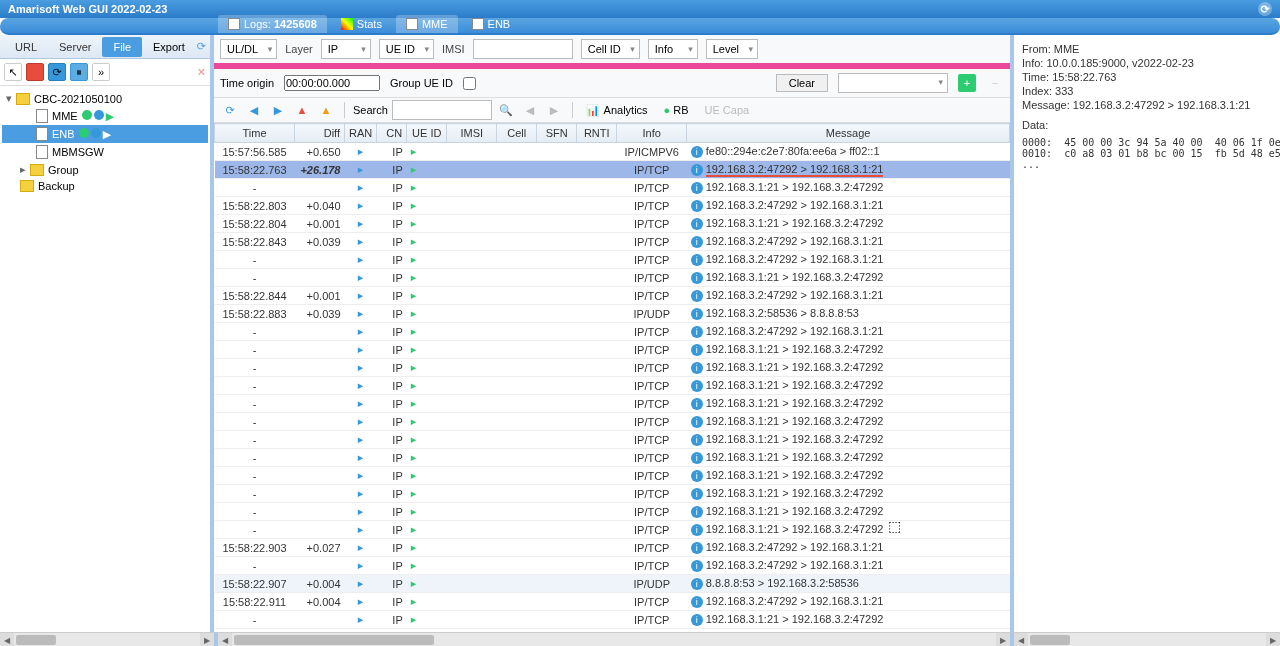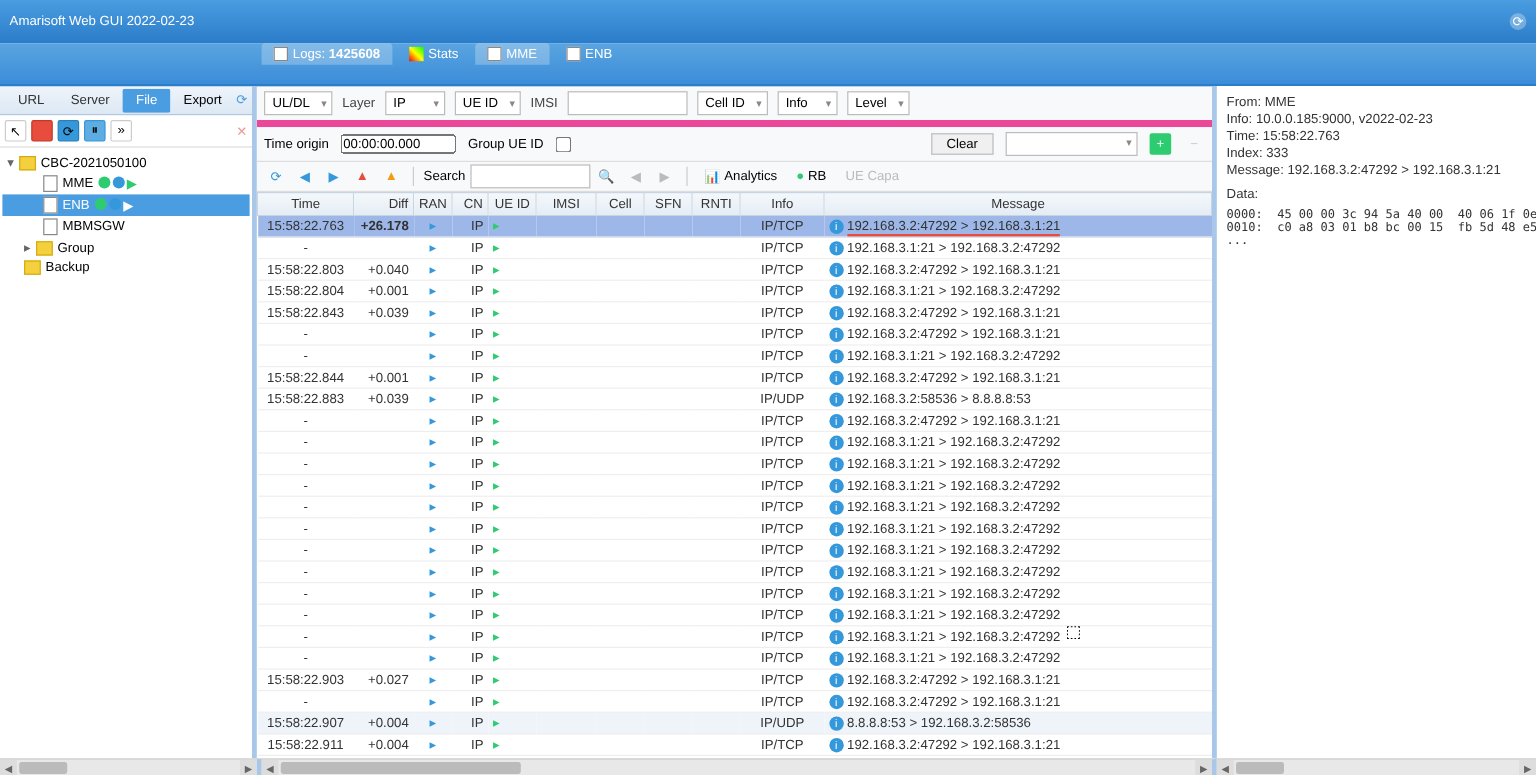--- a/index.html
+++ b/index.html
@@ -1,24 +1,24 @@
 <!DOCTYPE html>
 <html><head>
 <meta charset="utf-8">
 <style>
 * { box-sizing: border-box; margin: 0; padding: 0; font-family: Arial, sans-serif; font-size: 11px; }
 body { background: #fff; overflow: hidden; }
 .app { width: 1280px; height: 646px; display: flex; flex-direction: column; }
 
 
-.titlebar { background: linear-gradient(#4a9de0, #2b7cc9); color: #fff; height: 36px; display: flex; align-items: center; padding: 0 8px; font-weight: normal; justify-content: space-between; }
+.titlebar { background: linear-gradient(#4a9de0, #2b7cc9); color: #fff; height: 18px; display: flex; align-items: center; padding: 0 8px; font-weight: bold; justify-content: space-between; }
 .titlebar .refresh { margin-left: auto; width: 14px; height: 14px; border-radius: 50%; background: rgba(255,255,255,0.3); display: flex; align-items: center; justify-content: center; }
 
 
-.tabsbar { background: linear-gradient(#5aa5e0, #3b8cd9); height: 36px; display: flex; align-items: flex-start; padding: 0 4px; border-bottom: 2px solid #2b7cc9; }
+.tabsbar { background: linear-gradient(#5aa5e0, #3b8cd9); height: 17px; display: flex; align-items: flex-end; padding: 0 4px; border-bottom: 2px solid #2b7cc9; border-radius: 13px; }
 .tabsbar .tab { display: flex; align-items: center; padding: 3px 10px; margin-right: 4px; color: #fff; cursor: pointer; border-radius: 3px 3px 0 0; }
 .tabsbar .tab.active { background: rgba(255,255,255,0.25); }
 .tabsbar .tab .tabicon { width: 12px; height: 12px; margin-right: 4px; display: inline-block; }
 .tabicon.doc { background: #fff; border: 1px solid #888; }
 .tabicon.stats { background: linear-gradient(45deg,#f00,#ff0,#0f0); }
 .tabicon.file { background: #fff; border: 1px solid #888; }
 
 
 .main { flex: 1; display: flex; overflow: hidden; }
 
@@ -86,21 +86,21 @@
 .logtable .col-cn { width: 30px; text-align: right; }
 .logtable .col-ueid { width: 40px; }
 .logtable .col-imsi { width: 50px; }
 .logtable .col-cell { width: 40px; }
 .logtable .col-sfn { width: 40px; }
 .logtable .col-rnti { width: 40px; }
 .logtable .col-info { width: 70px; text-align: center; }
 .logtable .arrow-r { color: #3498db; }
 .logtable .arrow-g { color: #2ecc71; }
 .logtable .info-i { display: inline-block; width: 12px; height: 12px; border-radius: 50%; background: #3498db; color: #fff; text-align: center; line-height: 12px; font-size: 9px; margin-right: 3px; }
-.diff-pos { color: #2a8; font-weight: bold; }
+.diff-pos { color: #2a8; font-weight: bold; font-style: italic; }
 .redline { border-bottom: 2px solid #e74c3c; padding-bottom: 0; }
 
 
 .detail { width: 266px; padding: 8px; overflow: auto; font-size: 11px; color: #333; background: #fff; }
 .detail .line { margin-bottom: 2px; }
 .detail .hex { font-family: monospace; font-size: 10px; white-space: pre; margin-top: 6px; color: #333; }
 
 
 .hscroll { height: 14px; background: #e8e8e8; border-top: 1px solid #ccc; position: relative; }
 .hscroll .thumb { position: absolute; left: 2px; top: 2px; height: 10px; width: 40px; background: #bbb; border-radius: 2px; }
@@ -274,20 +274,33 @@
                 <th class="col-ueid">UE ID</th>
                 <th class="col-imsi">IMSI</th>
                 <th class="col-cell">Cell</th>
                 <th class="col-sfn">SFN</th>
                 <th class="col-rnti">RNTI</th>
                 <th class="col-info">Info</th>
                 <th>Message</th>
               </tr>
             </thead>
           <tbody id="log-body">
+              <tr>
+                <td class="col-time">15:57:56.585</td>
+                <td class="col-diff ">+0.650</td>
+                <td class="col-ran"><span class="arrow-r">▸</span></td>
+                <td class="col-cn">IP</td>
+                <td class="col-ueid"><span class="arrow-g">▸</span></td>
+                <td class="col-imsi"></td>
+                <td class="col-cell"></td>
+                <td class="col-sfn"></td>
+                <td class="col-rnti"></td>
+                <td class="col-info">IP/ICMPV6</td>
+                <td><span class="info-i">i</span><span>fe80::294e:c2e7:80fa:ee6a &gt; ff02::1</span></td>
+              </tr>
               <tr class="selected">
                 <td class="col-time">15:58:22.763</td>
                 <td class="col-diff diff-pos">+26.178</td>
                 <td class="col-ran"><span class="arrow-r">▸</span></td>
                 <td class="col-cn">IP</td>
                 <td class="col-ueid"><span class="arrow-g">▸</span></td>
                 <td class="col-imsi"></td>
                 <td class="col-cell"></td>
                 <td class="col-sfn"></td>
                 <td class="col-rnti"></td>

